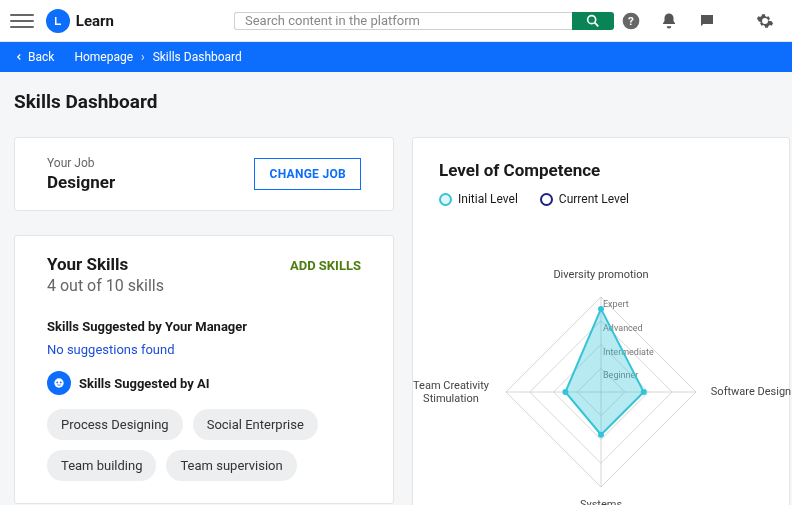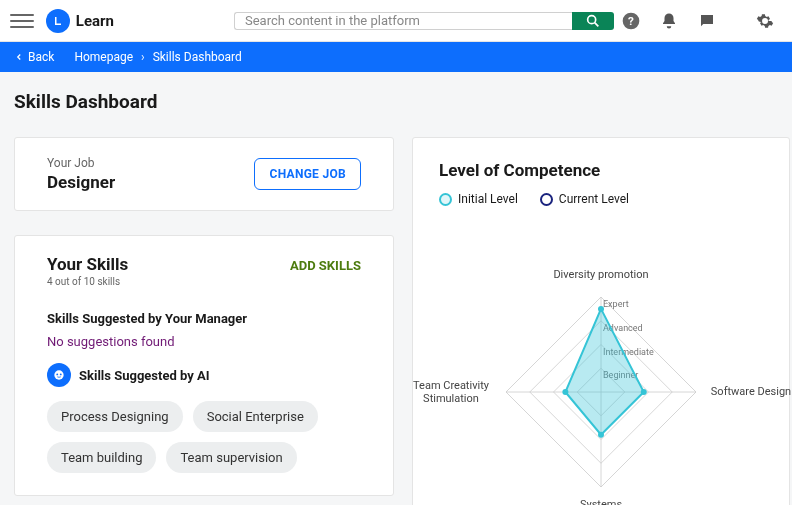--- a/index.html
+++ b/index.html
@@ -22,27 +22,27 @@
   .bluebar .sep{margin:0 8px;opacity:.9}
   .page{padding:18px 14px}
   .page-title{font-size:19px;font-weight:700;margin-bottom:24px}
   .cols{display:flex;gap:18px;align-items:flex-start}
   .left{flex:0 0 380px;display:flex;flex-direction:column;gap:24px}
   .right{flex:1}
   .card{background:#fff;border:1px solid #e4e4e4;border-radius:3px;padding:18px 32px}
   .job-row{display:flex;align-items:center;justify-content:space-between}
   .job-label{font-size:12px;color:#666;margin-bottom:2px}
   .job-value{font-size:17px;font-weight:700}
-  .outline-btn{border:1px solid #0d6efd;color:#0d6efd;background:#fff;padding:8px 14px;font-size:12px;font-weight:700;letter-spacing:.3px;cursor:pointer;border-radius:6px}
+  .outline-btn{border:1px solid #0d6efd;color:#0d6efd;background:#fff;padding:8px 14px;font-size:12px;font-weight:700;letter-spacing:.3px;cursor:pointer;border-radius:0}
   .skills-head{display:flex;align-items:flex-start;justify-content:space-between}
   .skills-title{font-size:17px;font-weight:700}
-  .skills-sub{font-size:10px;color:#666;margin-top:2px}
+  .skills-sub{font-size:16px;color:#666;margin-top:2px}
   .link-btn{color:#4d7c0f;font-size:13px;font-weight:700;cursor:pointer;padding:4px 0}
   .section-label{font-size:13px;font-weight:700;margin-top:24px;margin-bottom:8px}
-  .empty{font-size:13px;color:#701a75}
+  .empty{font-size:13px;color:#1d4ed8}
   .ai-row{display:flex;align-items:center;gap:8px;margin-top:14px}
   .ai-badge{width:24px;height:24px;border-radius:50%;background:#0d6efd;display:flex;align-items:center;justify-content:center;color:#fff}
   .chips{display:flex;flex-wrap:wrap;gap:10px;margin-top:14px}
   .chip{background:#eceeef;color:#333;font-size:13px;padding:8px 14px;border-radius:16px;cursor:pointer}
   .comp-title{font-size:17px;font-weight:700;margin:4px 0 12px 18px}
   .legend{display:flex;gap:22px;margin:0 0 6px 18px;font-size:12px}
   .legend-item{display:flex;align-items:center;gap:6px}
   .legend-swatch{width:13px;height:13px;border-radius:50%;border:2px solid}
   .radar-wrap{position:relative;width:360px;height:320px;margin:0 auto}
   .radar-label{position:absolute;font-size:11px;color:#444;text-align:center;line-height:1.2;transform:translate(-50%,-50%)}

